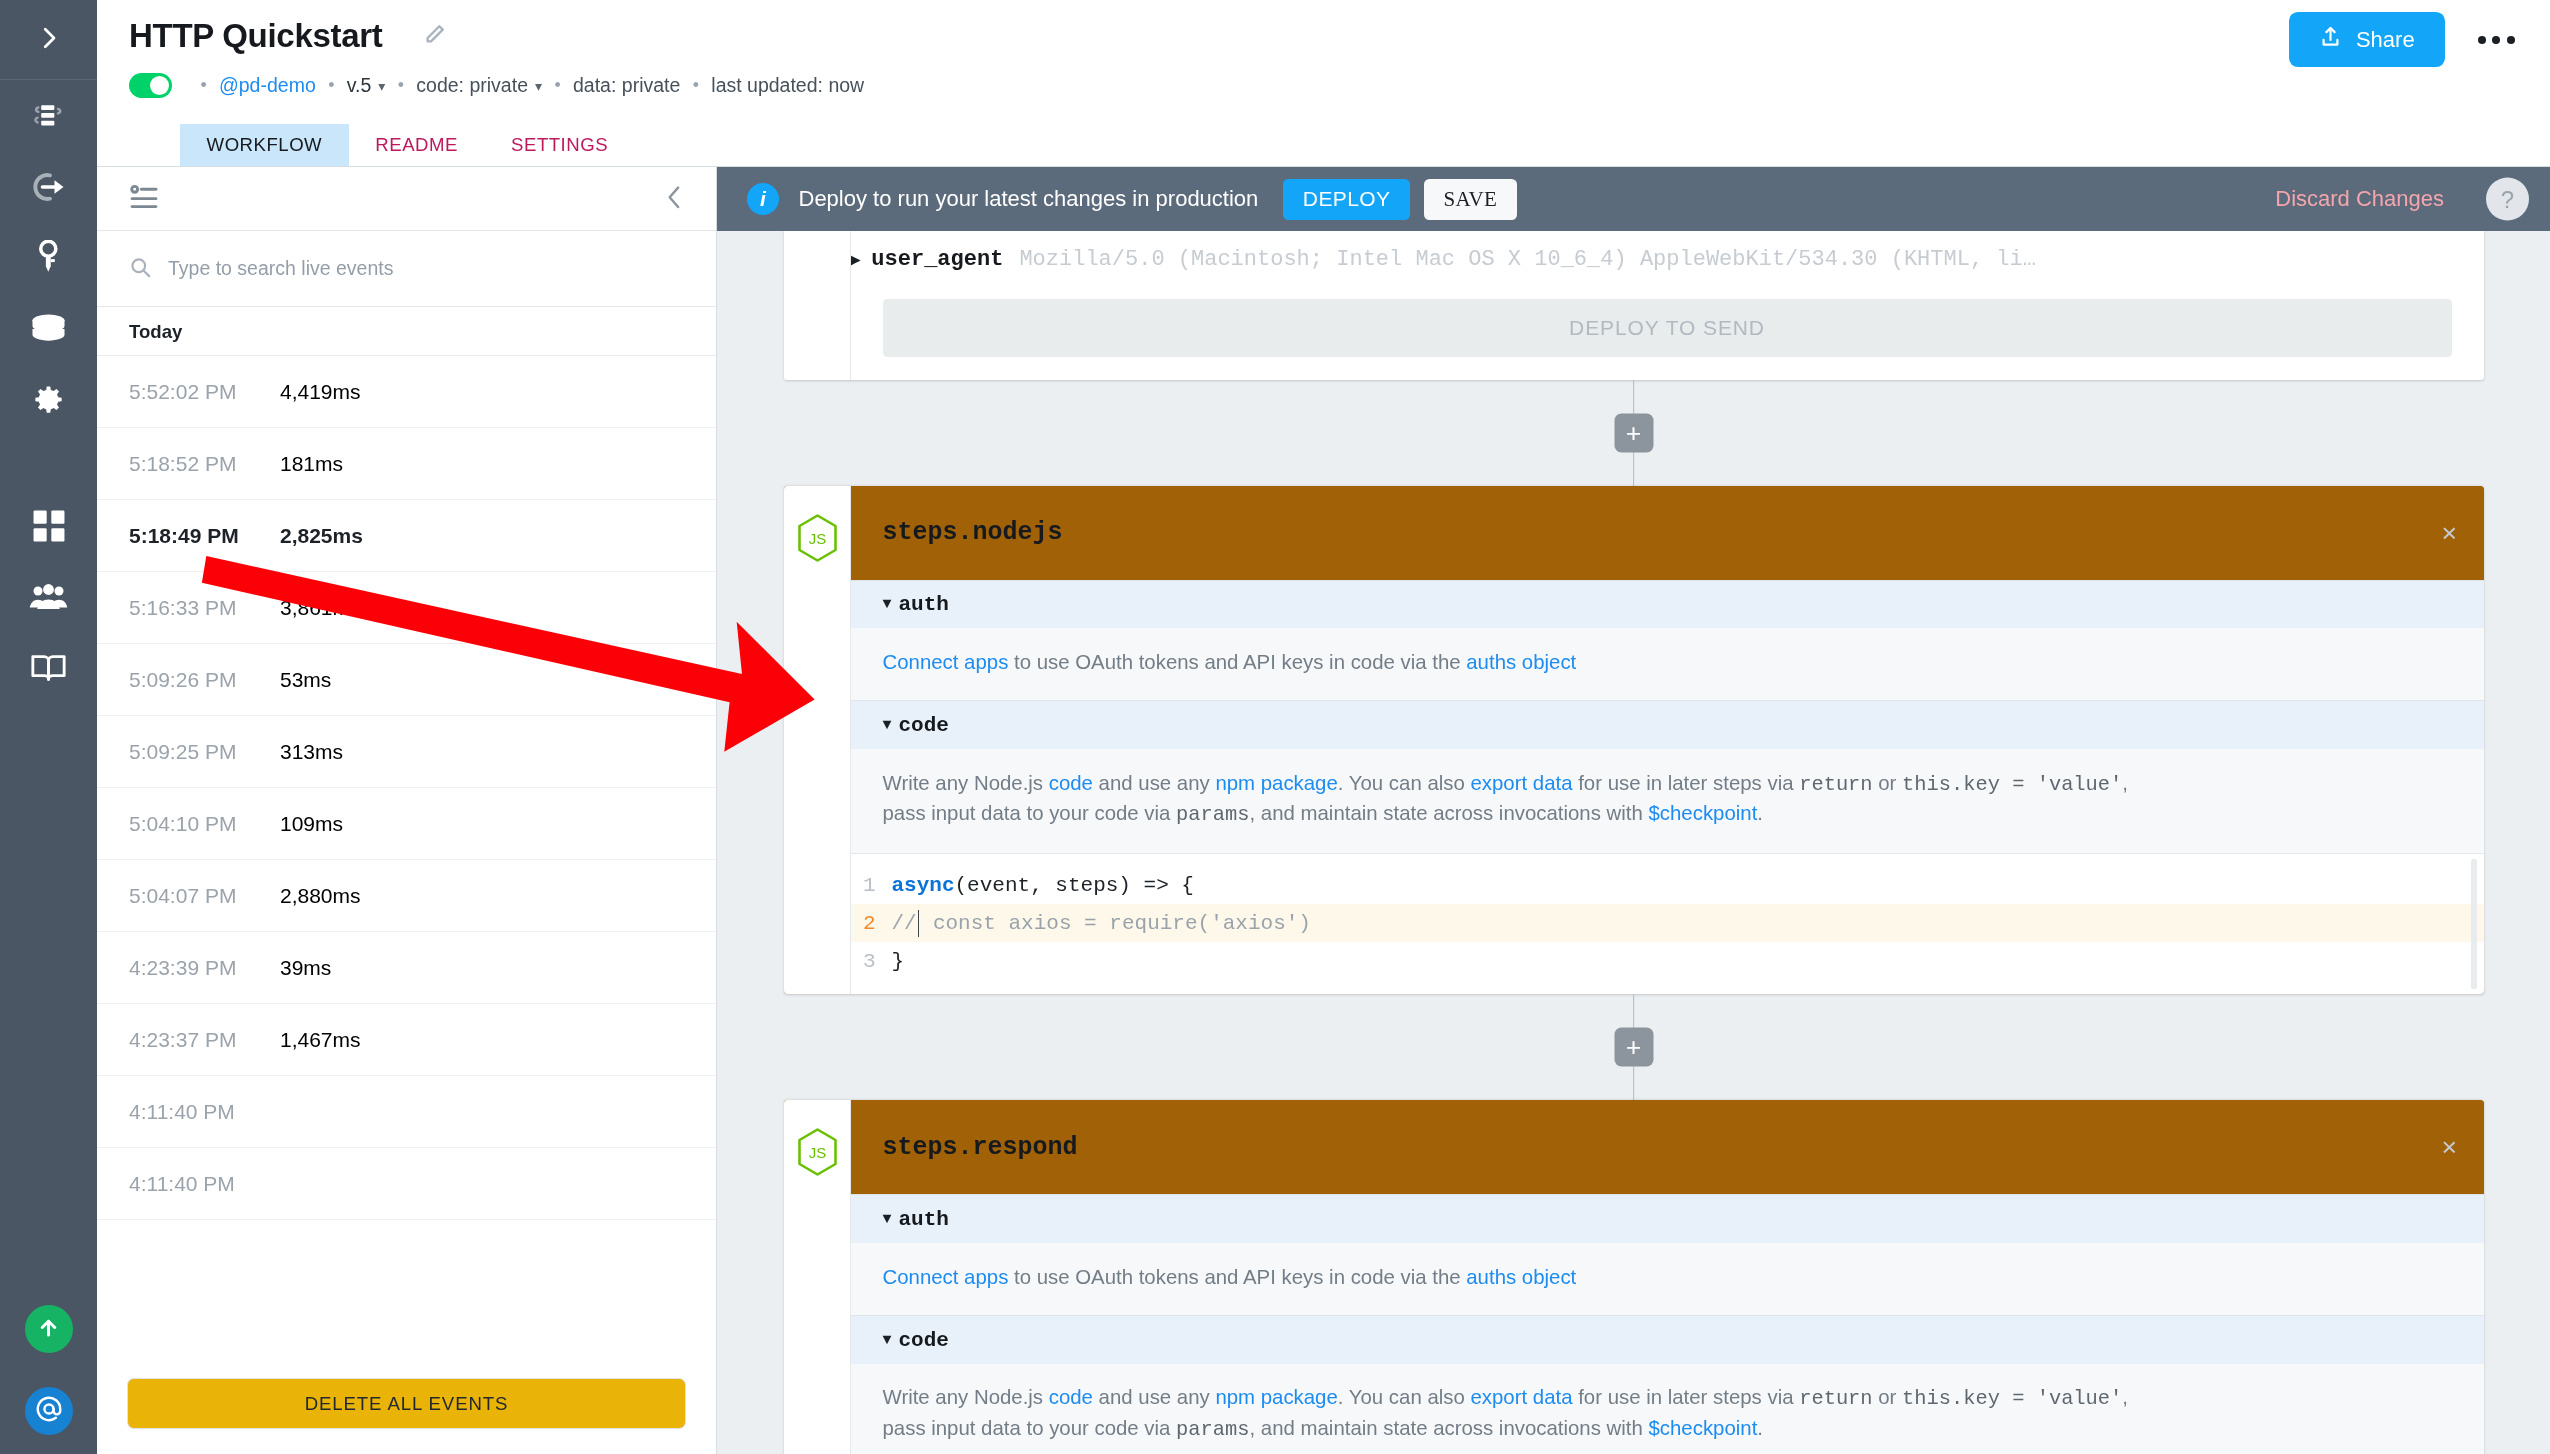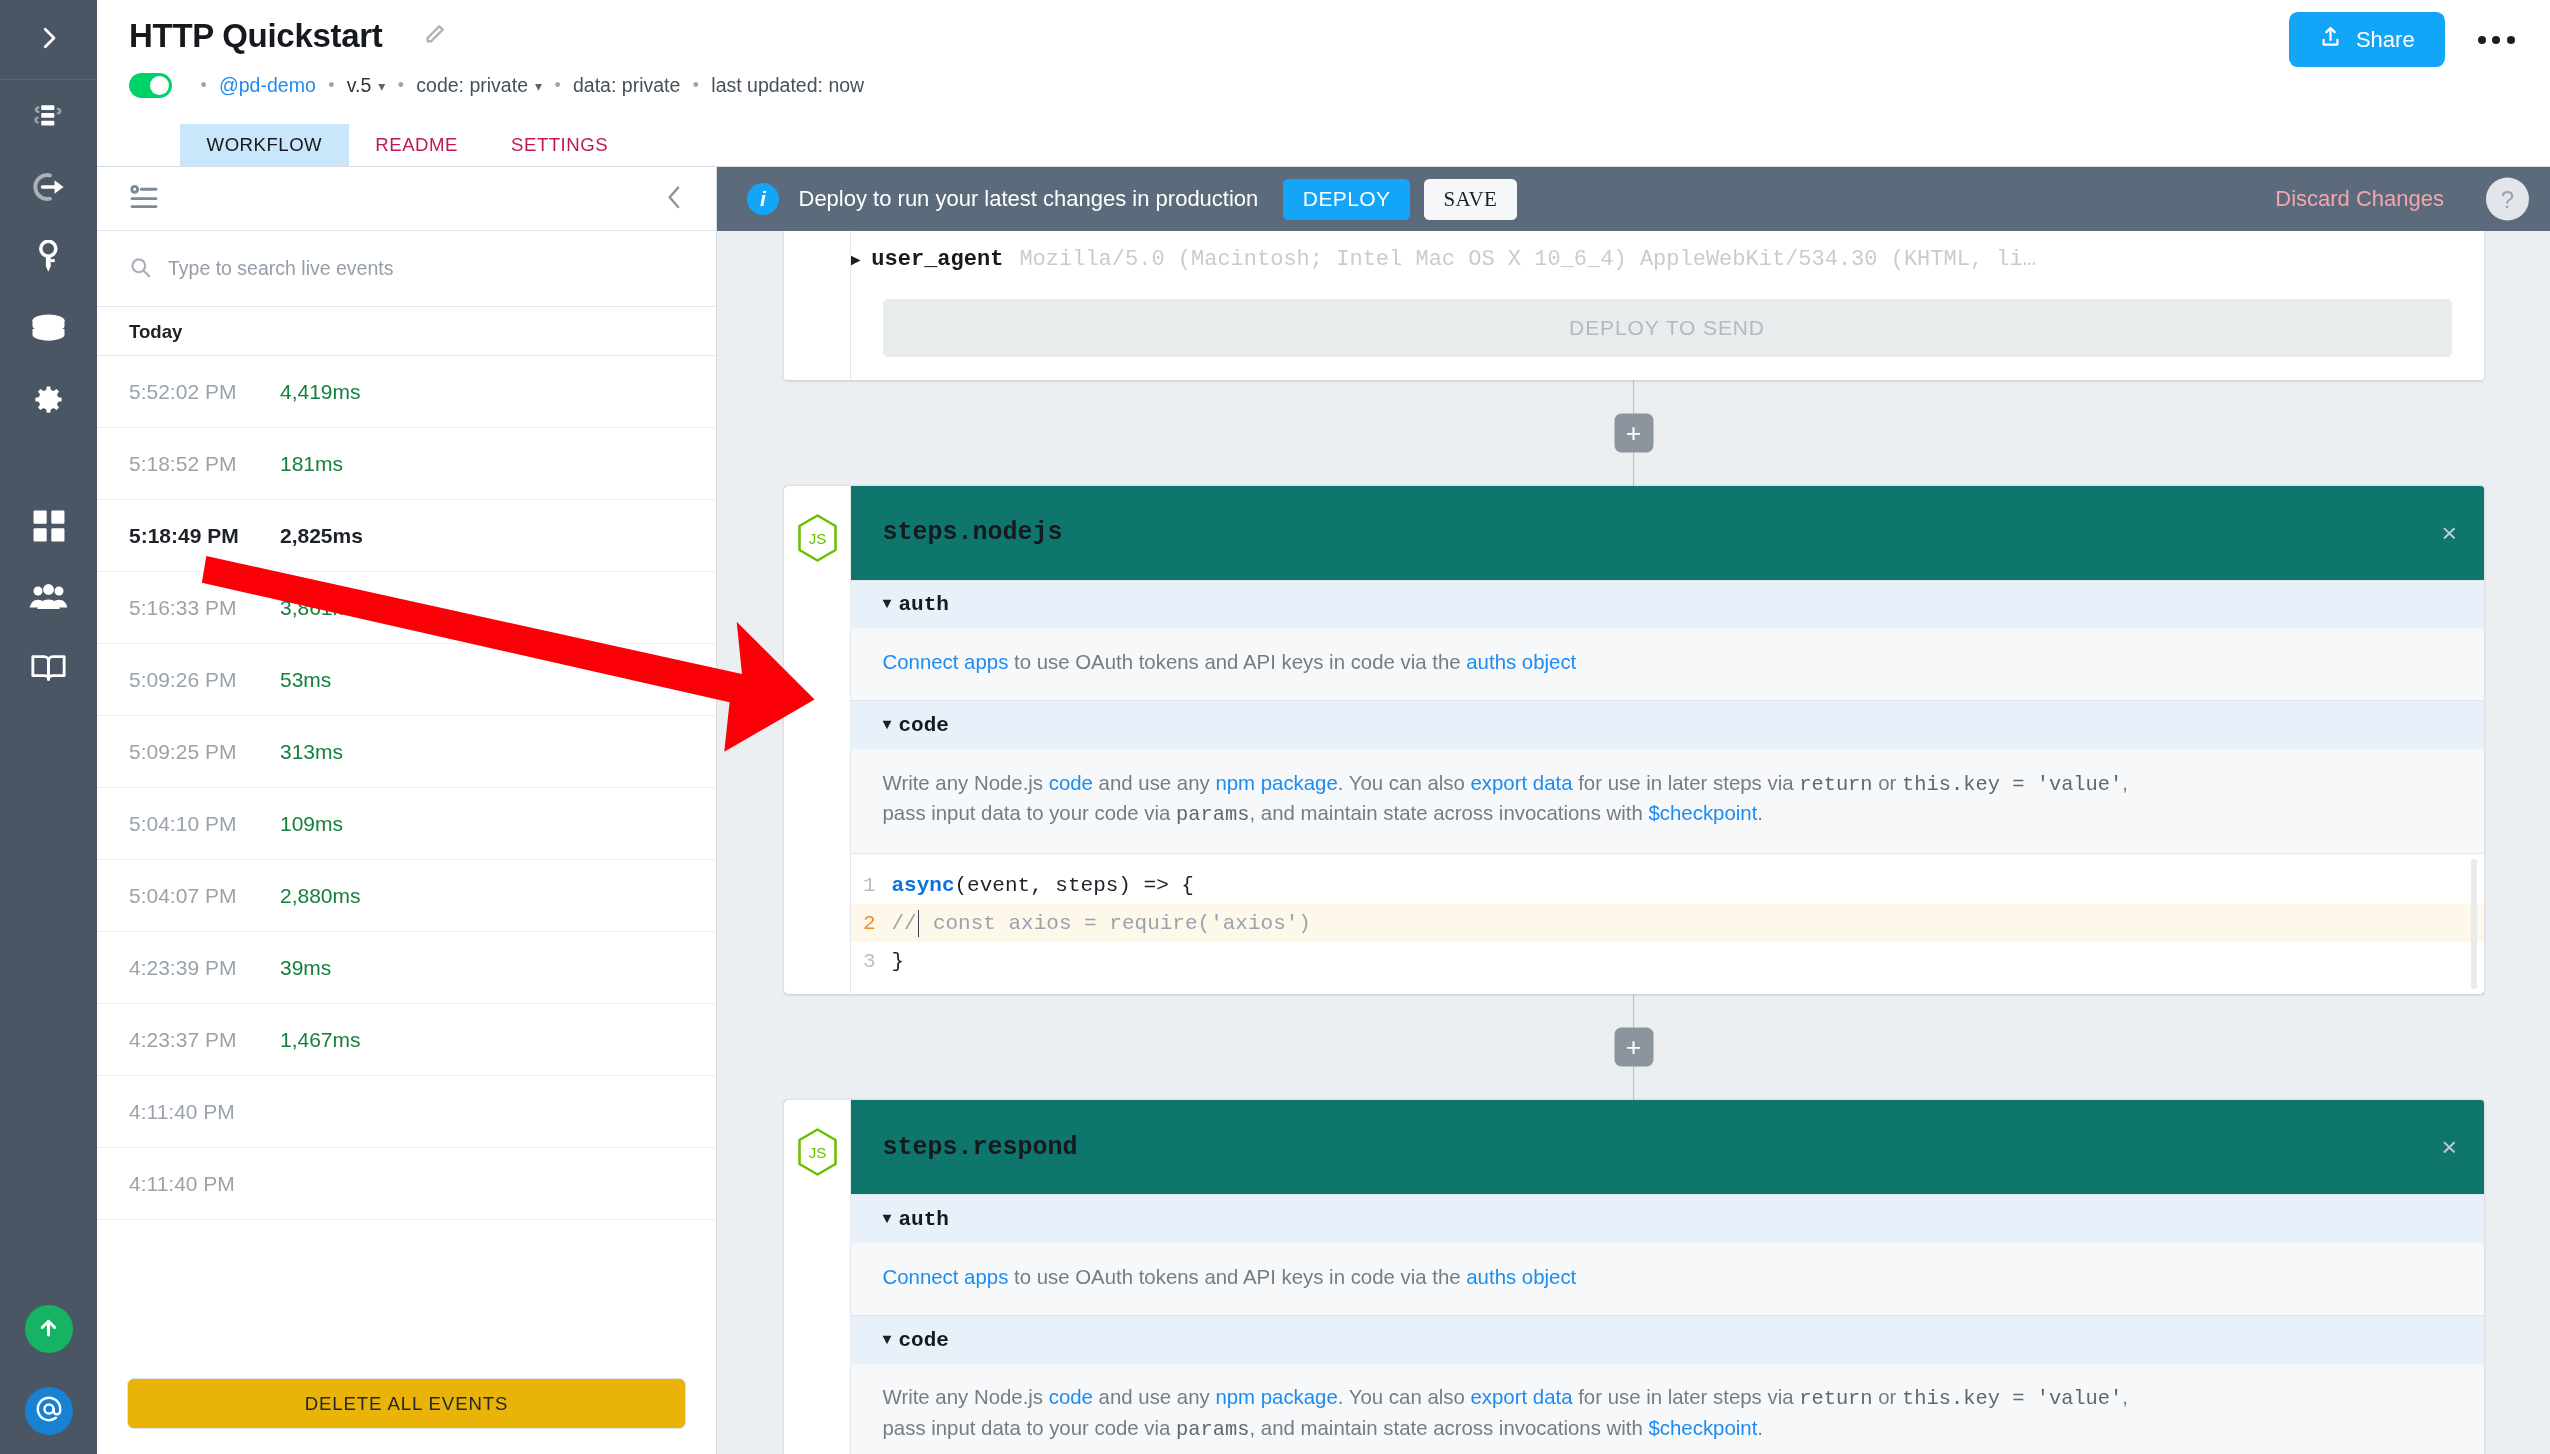--- a/index.html
+++ b/index.html
@@ -126,21 +126,21 @@
     font-size: 18.6px; font-weight: 700; color: #1d2228;
     padding: 14px 32px 12.4px; border-bottom: 0.9px solid #e8ebee; flex: 0 0 auto;
   }
   .events-list { flex: 1 1 auto; overflow: hidden; }
   .event-row {
     display: flex; align-items: center; height: 72px;
     padding: 0 32px; border-bottom: 0.9px solid #eef0f2; cursor: pointer;
     font-size: 21px;
   }
   .event-row .t { width: 151px; color: #9aa3ac; }
-  .event-row .d { color: #15803d; }
+  .event-row .d { color: #000000; }
   .event-row.active .t, .event-row.active .d { color: #1d2228; font-weight: 600; }
   .events-footer { flex: 0 0 auto; padding: 19.5px 30px 25px; }
   .delete-all {
     width: 100%; height: 51px; background: #eab308; color: #22282e;
     border: 0.9px solid #dfe3e7; border-radius: 7px; font-size: 18.6px;
     letter-spacing: 0.9px; cursor: pointer; font-family: "Liberation Sans", sans-serif;
   }
 
   
   .canvas-wrap { flex: 1 1 auto; display: flex; flex-direction: column; min-width: 0; }
@@ -174,21 +174,21 @@
     width: 43px; height: 43px; border-radius: 50%; background: #e2e6ea;
     color: #9aa4ae; font-size: 24px; display: flex; align-items: center;
     justify-content: center; cursor: pointer;
   }
 
   .canvas {
     flex: 1 1 auto; background: #eceff1; position: relative;
     overflow: hidden; padding: 0 0 0 0;
   }
   .card {
-    background: #0f766e; border-radius: 3.5px; margin: 0 auto;
+    background: #a16207; border-radius: 3.5px; margin: 0 auto;
     width: 1700px; box-shadow: 0 0.9px 2.7px rgba(10,20,30,0.18);
     position: relative; overflow: hidden;
   }
   .card-stripe {
     position: absolute; left: 0; top: 0; bottom: 0; width: 67px;
     background: #fff; border-right: 0.9px solid #e6e9ec;
   }
   .card-inner { margin-left: 67px; }
   .card-head {
     height: 94px; display: flex; align-items: center;

